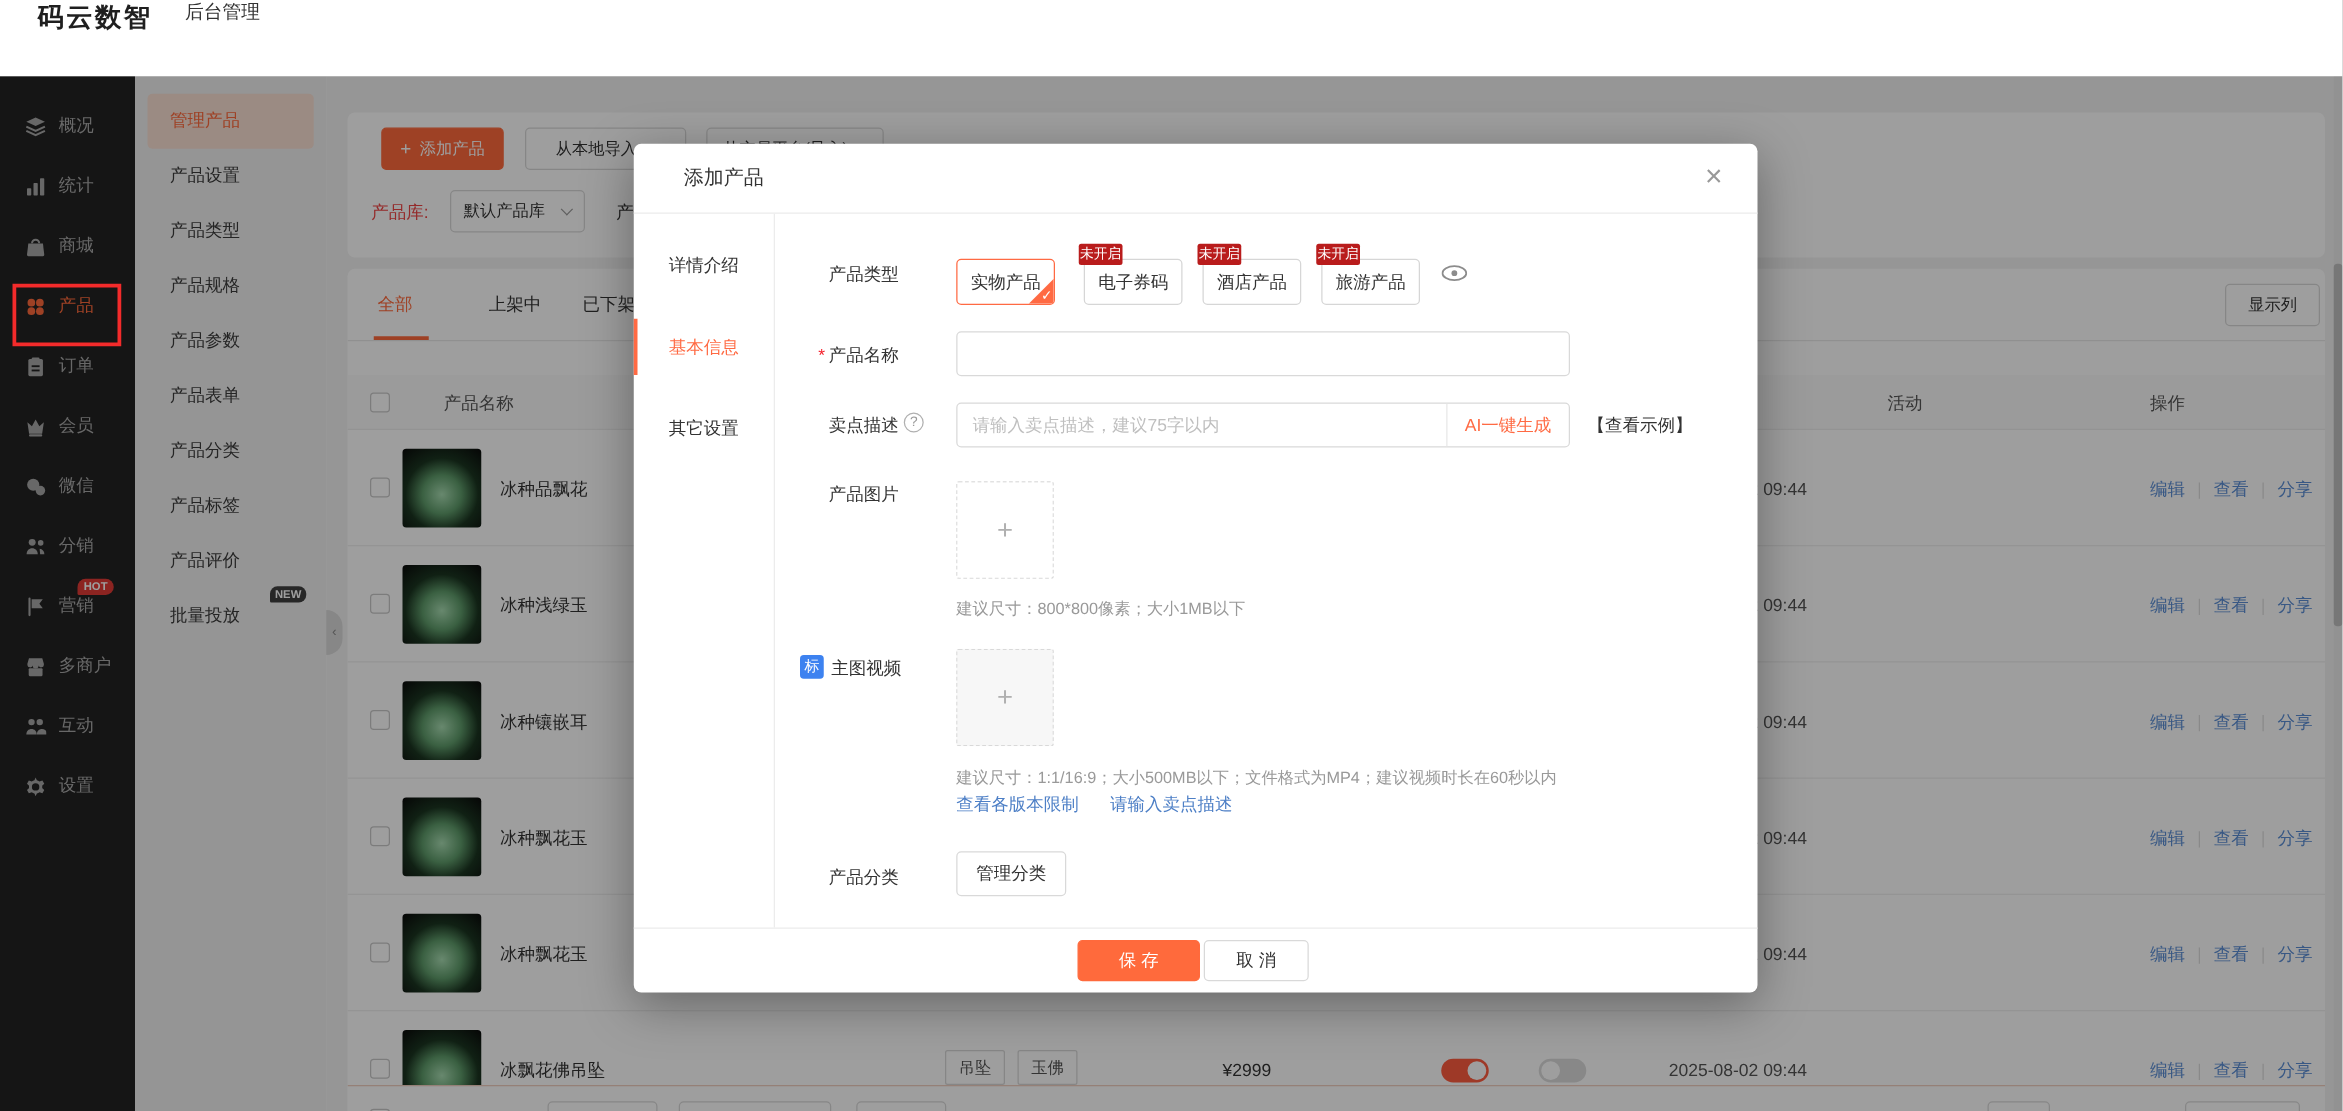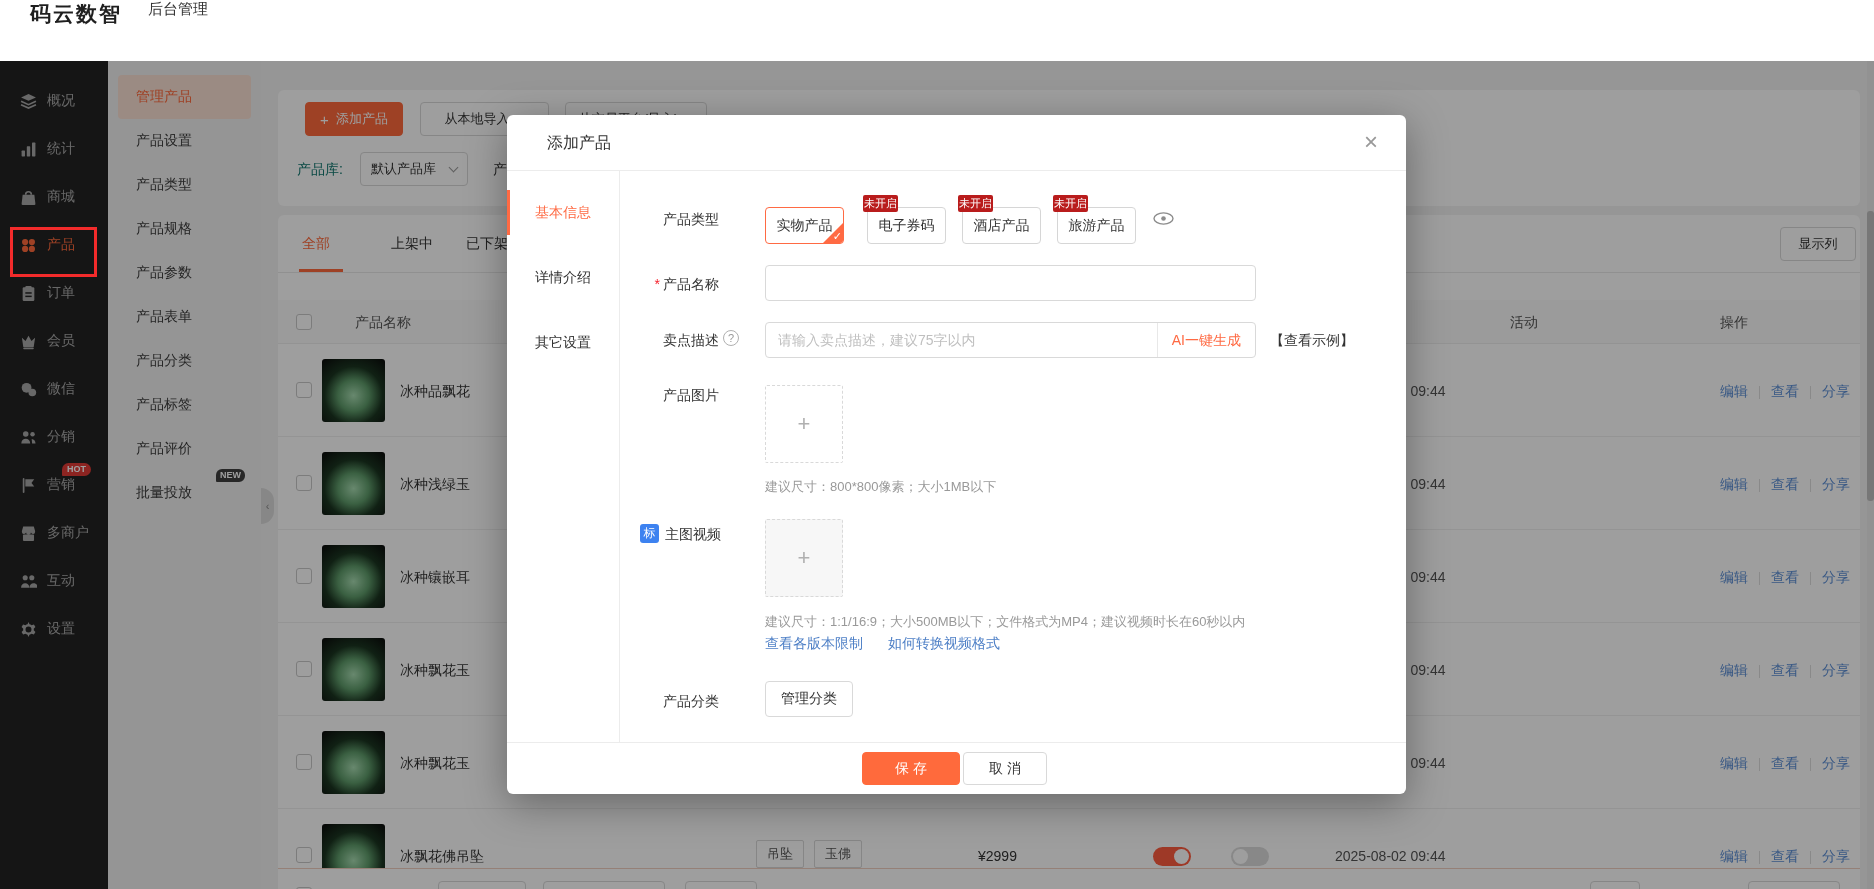--- a/index.html
+++ b/index.html
@@ -32,21 +32,21 @@
   .toolbar-card{left:17px;top:29px;width:1582px;height:116px;}
   .table-card{left:17px;top:154px;width:1582px;height:760px;overflow:hidden;}
 
   .btn{display:inline-flex;align-items:center;justify-content:center;border:1px solid #d9d9d9;border-radius:4px;background:#fff;font-size:13px;color:#333;cursor:pointer;}
   .btn-primary{background:#ff6a3c;border-color:#ff6a3c;color:#fff;}
   .add-btn{position:absolute;left:27px;top:12px;width:98px;height:34px;}
   .add-btn::before{content:"+";margin-right:7px;font-size:15px;}
   .import-btn{position:absolute;left:142px;top:12px;width:129px;height:34px;}
   .platform-btn{position:absolute;left:287px;top:12px;width:142px;height:34px;}
   .caret{display:inline-block;width:7px;height:7px;border-right:1.4px solid #999;border-bottom:1.4px solid #999;transform:rotate(45deg);margin-left:8px;margin-top:-4px;}
-  .lib-label{position:absolute;left:19px;top:62px;line-height:34px;font-size:14px;color:#0f766e;}
+  .lib-label{position:absolute;left:19px;top:62px;line-height:34px;font-size:14px;color:#ef4444;}
   .lib-select{position:absolute;left:82px;top:62px;width:108px;height:34px;justify-content:space-between;padding:0 10px;}
   .search-label{position:absolute;left:215px;top:62px;line-height:34px;font-size:14px;color:#333;white-space:nowrap;}
 
   .tabs-row{height:58px;border-bottom:1px solid #e9e9e9;position:relative;}
   .tab{position:absolute;top:20px;font-size:14px;color:#333;cursor:pointer;text-align:right;}
   .tab.active{color:#ff6a3c;}
   .tab-underline{position:absolute;left:21px;bottom:0;width:44px;height:3px;background:#ff6a3c;}
   .tab-all{left:24px;} .tab-on{left:113px;} .tab-off{left:188px;}
   .cols-btn{position:absolute;left:1502px;top:12px;width:76px;height:34px;font-size:13px;}
 
@@ -446,22 +446,22 @@
 <div class="overlay"></div>
 <div class="red-box"></div>
 
 <div class="modal">
   <div class="m-head">
     <span class="m-title">添加产品</span>
     <span class="m-close"></span>
   </div>
 
   <div class="m-tabs">
+    <div class="m-tab">详情介绍</div>
     <div class="m-tab active">基本信息</div>
-    <div class="m-tab">详情介绍</div>
     <div class="m-tab">其它设置</div>
   </div>
 
   <span class="f-label" style="top:96px">产品类型</span>
   <button class="type-btn selected t1">
       <span>实物产品</span>
       <span class="tick">✓</span>
     </button>
   <button class="type-btn t2">
       <span>电子券码</span>
@@ -495,21 +495,21 @@
 
   <span class="f-label" style="top:272px">产品图片</span>
   <div class="upload up-img"></div>
   <span class="hint hint1">建议尺寸：800*800像素；大小1MB以下</span>
 
   <span class="tag-badge">标</span>
   <span class="video-label">主图视频</span>
   <div class="upload up-video"></div>
   <span class="hint hint2">建议尺寸：1:1/16:9；大小500MB以下；文件格式为MP4；建议视频时长在60秒以内</span>
   <a class="m-link lk1">查看各版本限制</a>
-  <a class="m-link lk2">如何转换视频格式</a>
+  <a class="m-link lk2">请输入卖点描述</a>
 
   <span class="f-label" style="top:578px">产品分类</span>
   <button class="btn cat-btn">管理分类</button>
 
   <div class="m-foot">
     <button class="btn btn-primary save-btn">保 存</button>
     <button class="btn cancel-btn">取 消</button>
   </div>
 </div>
 

